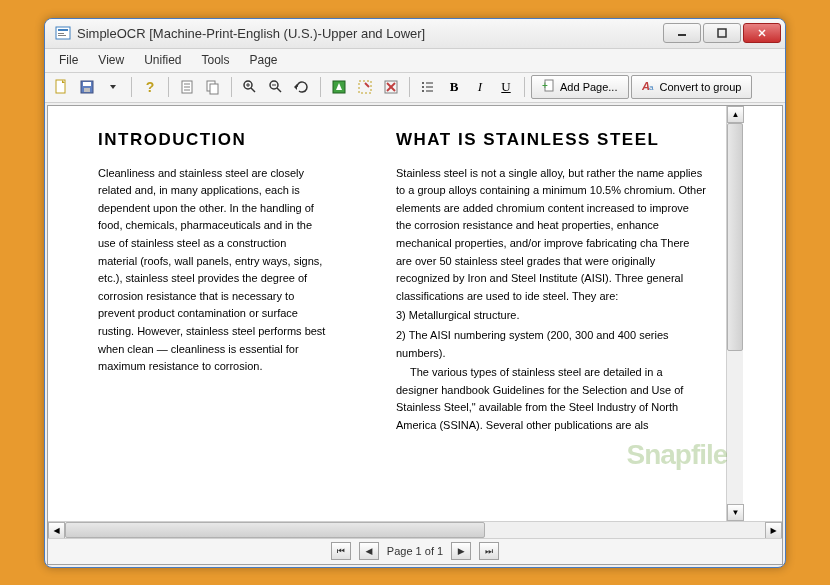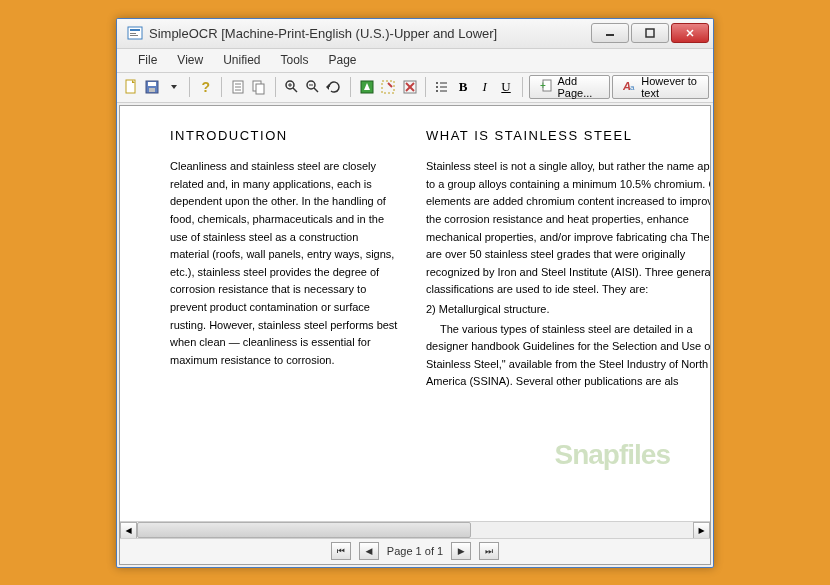--- a/index.html
+++ b/index.html
@@ -7,25 +7,25 @@
       background: #e89a2e;
       width: 830px;
       height: 585px;
       font-family: "Segoe UI", Tahoma, sans-serif;
       font-size: 12px;
       display: flex;
       align-items: center;
       justify-content: center;
     }
     .window {
-      width: 598px;
+      width: 742px;
       height: 550px;
       background: #f0f0f0;
       border: 1px solid #4a7abc;
-      border-radius: 2px;
+      border-radius: 8px;
       box-shadow: 0 0 10px rgba(0,0,0,0.3);
       display: flex;
       flex-direction: column;
       overflow: hidden;
     }
     .titlebar {
       background: linear-gradient(to bottom, #f8f8f8, #e8e8e8);
       border-bottom: 1px solid #d0d0d0;
       display: flex;
       align-items: center;
@@ -62,21 +62,21 @@
     }
     .win-btn.close {
       background: linear-gradient(to bottom, #e88080, #c83030);
       color: #fff;
       border-color: #a02020;
     }
     .menubar {
       background: #f5f5f5;
       border-bottom: 1px solid #d0d0d0;
       display: flex;
-      padding: 2px 11px;
+      padding: 2px 4px;
       height: 24px;
       align-items: center;
     }
     .menu-item {
       padding: 2px 10px;
       cursor: pointer;
       color: #333;
     }
     .toolbar {
       background: #f5f5f5;
@@ -137,24 +137,24 @@
       gap: 28px;
       font-family: Arial, sans-serif;
       font-size: 11px;
       line-height: 1.6;
       color: #000;
       position: relative;
     }
     .col {
       width: 228px;
     }
-    .col.right { width: 310px; }
+    .col.right { width: 310px; margin-left: 42px; }
     .doc-page h2 {
-      font-size: 13px;
-      font-weight: normal;
+      font-size: 17px;
+      font-weight: bold;
       letter-spacing: 1.5px;
       margin-bottom: 12px;
     }
     .doc-page p { margin-bottom: 2px; }
     .italic { }
     .indent { text-indent: 14px; }
     .vscroll {
       width: 17px;
       background: #f0f0f0;
       border-left: 1px solid #d0d0d0;
@@ -382,35 +382,36 @@
             <rect x="3" y="1" width="8" height="11" fill="#fff" stroke="#808080"></rect>
             <text x="0" y="10" font-size="10" fill="#40a040">+</text>
           </svg></span>
       <span>Add Page...</span>
     </div>
     <div class="tb-label-btn">
       <span><svg width="14" height="14" viewBox="0 0 14 14">
             <text x="0" y="11" font-size="11" fill="#c04040" font-style="italic" font-weight="bold">A</text>
             <text x="7" y="11" font-size="8" fill="#4080c0">a</text>
           </svg></span>
-      <span>However to text</span>
+      <span>Convert to group</span>
     </div>
   </div>
 
   <div class="content-area">
     <div class="doc-viewport">
       <div class="doc-page">
         <div class="col">
           <h2>INTRODUCTION</h2>
           <p><span>Cleanliness and stainless steel are closely related and, in many applications, each is dependent upon the other. In the handling of food, chemicals, pharmaceuticals and in the use of stainless steel as a construction material (roofs, wall panels, entry ways, signs, etc.), stainless steel provides the degree of corrosion resistance that is necessary to prevent product contamination or surface rusting. However, stainless steel performs best when clean —</span> <span class="italic">cleanliness is essential for maximum resistance to corrosion.</span></p>
         </div>
         <div class="col right">
           <h2>WHAT IS STAINLESS STEEL</h2>
           <p>Stainless steel is not a single alloy, but rather the name applies to a group alloys containing a minimum 10.5% chromium. Other elements are added chromium content increased to improve the corrosion resistance and heat properties, enhance mechanical properties, and/or improve fabricating cha There are over 50 stainless steel grades that were originally recognized by Iron and Steel Institute (AISI). Three general classifications are used to ide steel. They are:</p>
-          <p>2) Metallurgical structure.</p>
+          <p>3) Metallurgical structure.</p>
+          <p>2) The AISI numbering system (200, 300 and 400 series numbers).</p>
           <p class="indent">The various types of stainless steel are detailed in a designer handbook Guidelines for the Selection and Use of Stainless Steel," available from the Steel Industry of North America (SSINA). Several other publications are als</p>
         </div>
       </div>
       <div class="watermark">Snapfiles</div>
       <div class="vscroll">
         <div class="arrow">▲</div>
         <div class="track">
             <div class="thumb"></div>
           </div>
         <div class="arrow">▼</div>

